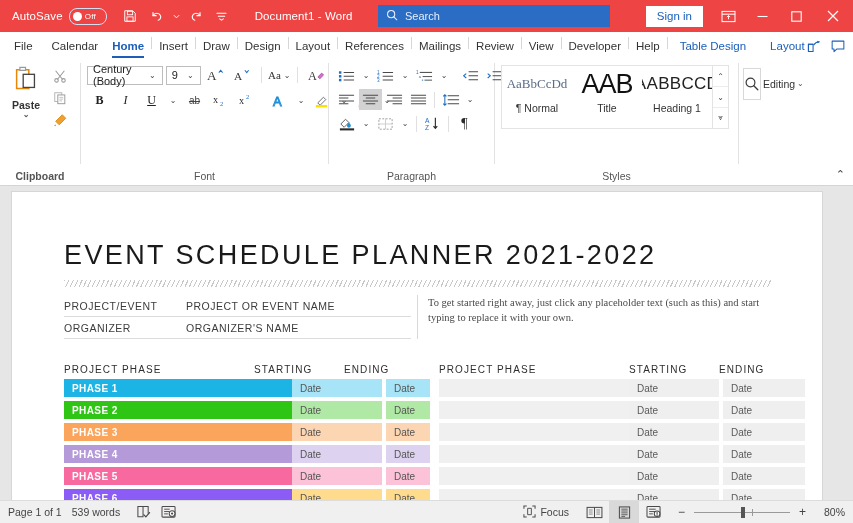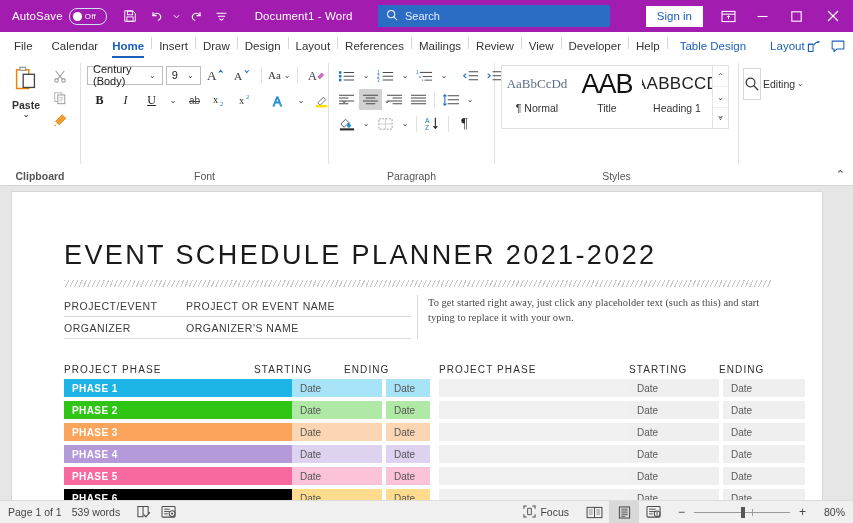--- a/index.html
+++ b/index.html
@@ -6,21 +6,21 @@
   body{
     width:853px;height:523px;overflow:hidden;
     font-family:"Liberation Sans", sans-serif;
     background:#e6e6e6;
     -webkit-font-smoothing:antialiased;
   }
   .app{width:853px;height:523px;position:relative;display:flex;flex-direction:column;}
 
   
   .titlebar{
-    height:32px;background:#a21caf;color:#fff;display:flex;align-items:center;
+    height:32px;background:#ef4444;color:#fff;display:flex;align-items:center;
     flex:0 0 32px;font-size:11.5px;position:relative;
   }
   .autosave-wrap{display:flex;align-items:center;margin-left:12px;gap:6px;}
   .autosave-label{font-size:11.5px;color:#fff;letter-spacing:.1px;}
   .toggle{
     width:36px;height:15px;border-radius:8px;border:1.2px solid #cfe0f5;
     display:flex;align-items:center;position:relative;background:transparent;
   }
   .toggle .knob{width:9px;height:9px;border-radius:50%;background:#fff;margin-left:3px;}
   .toggle .ttxt{font-size:8px;color:#fff;margin-left:3px;letter-spacing:.3px;}
@@ -673,21 +673,21 @@
               <span class="cell phase" style="background: rgb(180, 154, 216);">PHASE 4</span>
               <span class="cell dt" style="background: rgb(221, 210, 239);">Date</span>
               <span class="cell dt2" style="background: rgb(221, 210, 239);">Date</span>
             </div>
             <div class="trow">
               <span class="cell phase" style="background: rgb(247, 105, 159);">PHASE 5</span>
               <span class="cell dt" style="background: rgb(252, 194, 215);">Date</span>
               <span class="cell dt2" style="background: rgb(252, 194, 215);">Date</span>
             </div>
             <div class="trow">
-              <span class="cell phase" style="background: #000000;">PHASE 6</span>
+              <span class="cell phase" style="background: #8b5cf6;">PHASE 6</span>
               <span class="cell dt" style="background: rgb(255, 219, 142);">Date</span>
               <span class="cell dt2" style="background: rgb(255, 219, 142);">Date</span>
             </div>
           </div>
 
           <div class="thalf">
             <div class="thead">
               <span class="c c1">PROJECT PHASE</span>
               <span class="c c2">STARTING</span>
               <span class="c c3">ENDING</span>

